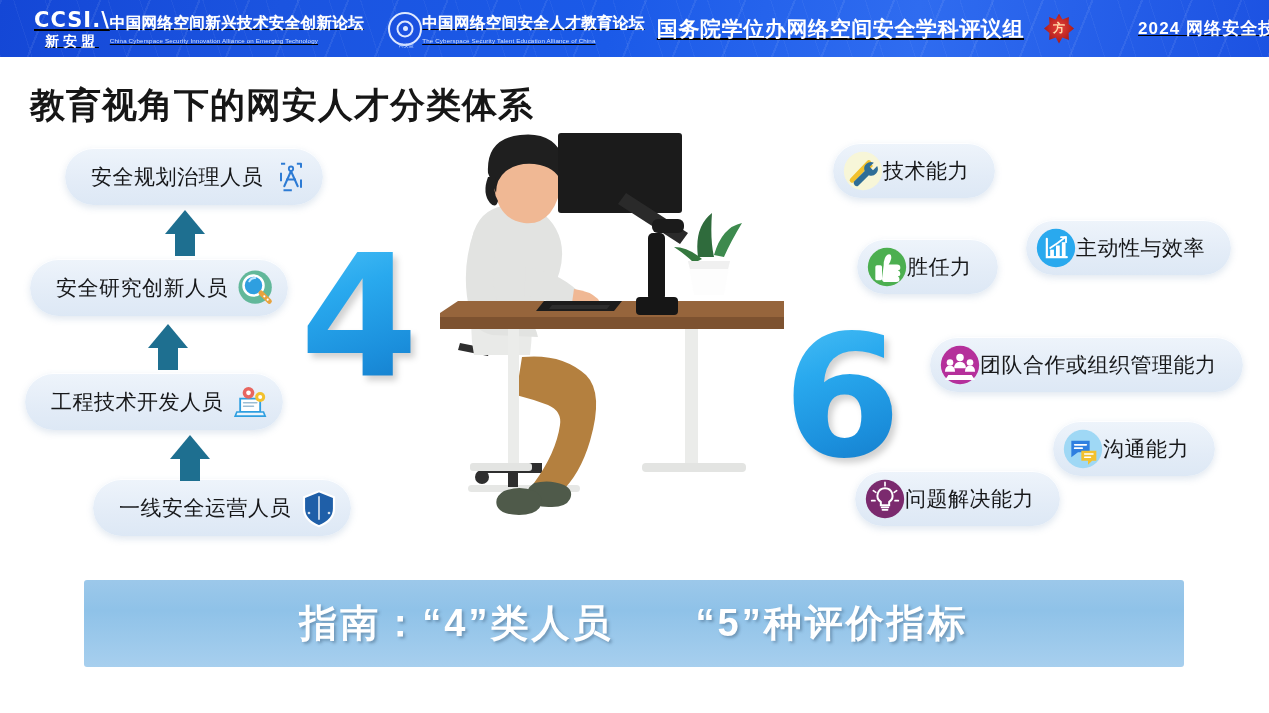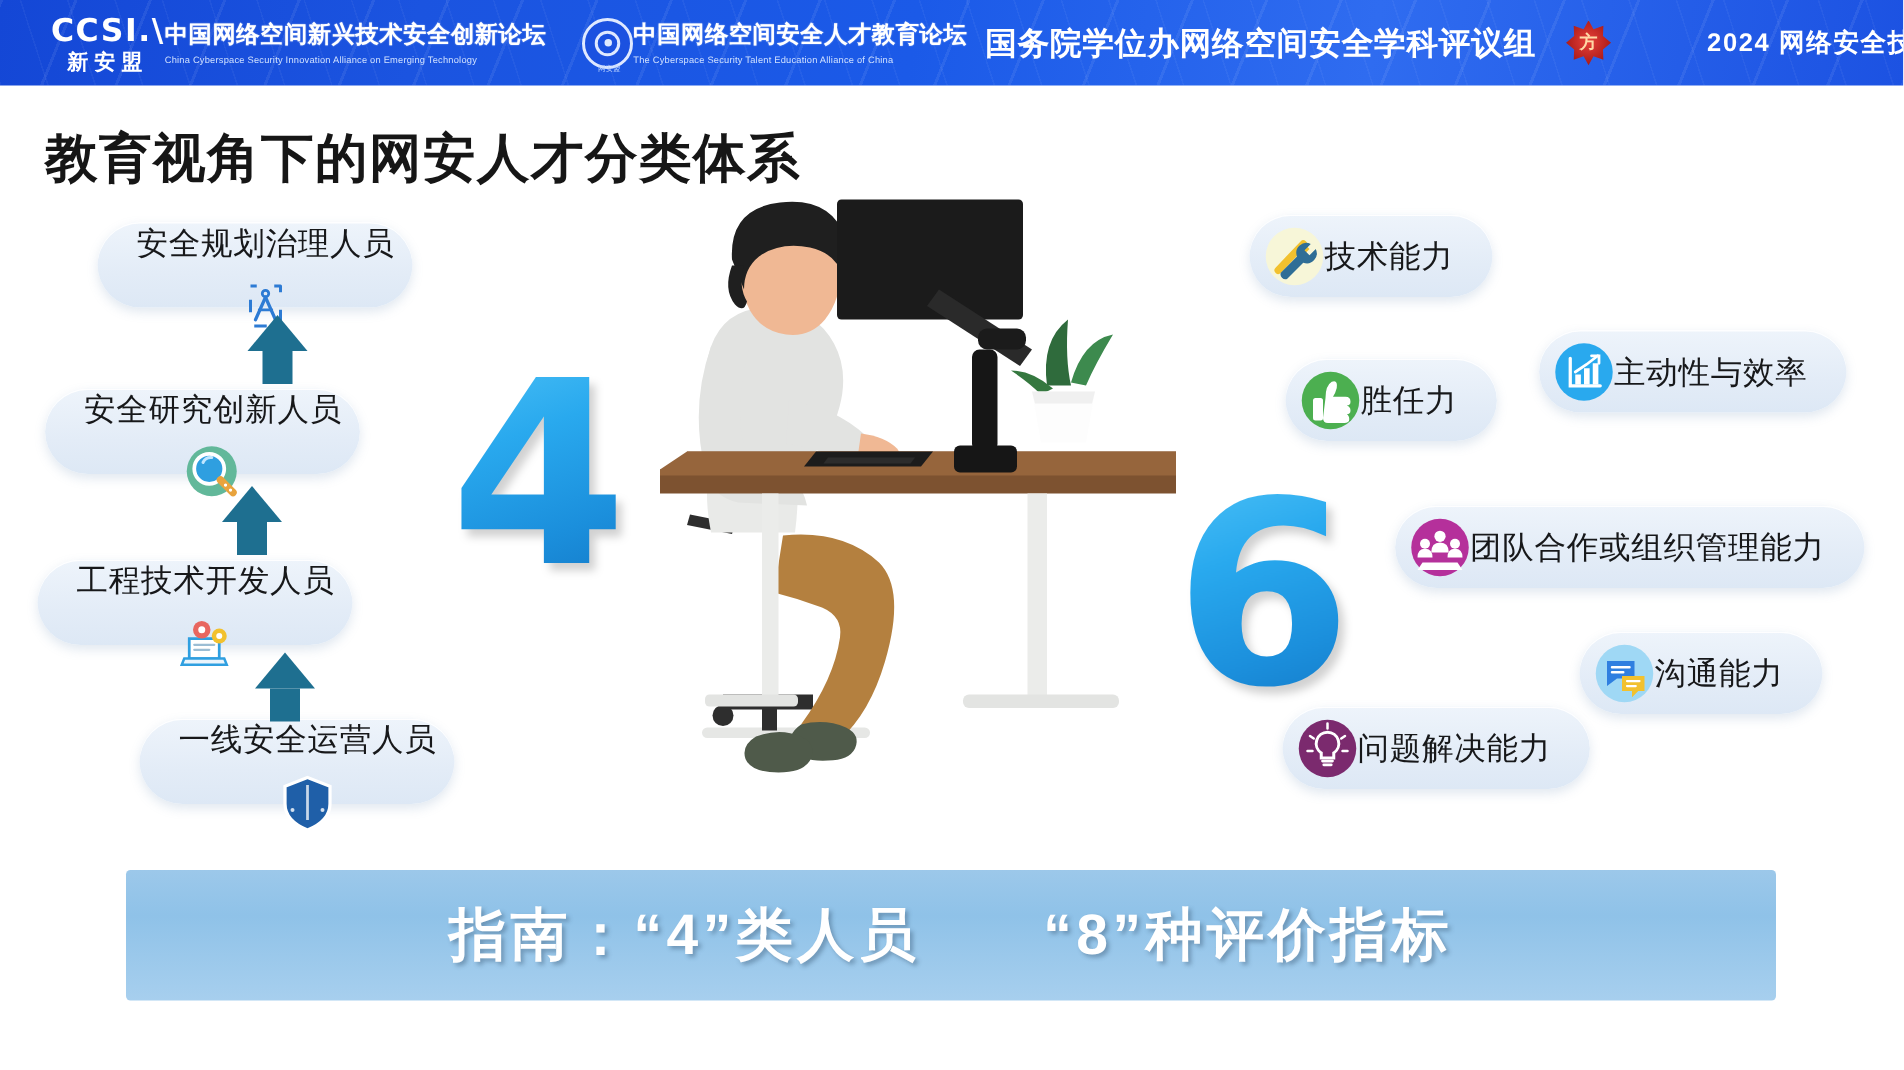--- a/index.html
+++ b/index.html
@@ -3,21 +3,21 @@
 <meta charset="utf-8">
 <style>
   html,body{margin:0;padding:0;background:#fff;}
   body{width:1269px;height:713px;overflow:hidden;
        font-family:"Liberation Sans","DejaVu Sans",sans-serif;}
   .slide{position:relative;width:1269px;height:713px;background:#ffffff;overflow:hidden;}
 
   
   .header{position:absolute;left:0;top:0;width:1269px;height:57px;
           background:linear-gradient(100deg,#1447d6 0%,#1b54e0 22%,#1b5ae8 48%,#2f6cf0 72%,#1c52e2 100%);
-          overflow:hidden;}
+          overflow:hidden;text-decoration:underline;}
   .header:after{content:"";position:absolute;inset:0;
           background:
             repeating-linear-gradient(112deg,rgba(255,255,255,0.07) 0 2px,rgba(255,255,255,0) 2px 46px),
             repeating-linear-gradient(72deg,rgba(255,255,255,0.045) 0 1px,rgba(255,255,255,0) 1px 30px);}
   .header-inner{position:relative;z-index:2;display:flex;align-items:center;height:57px;padding-left:34px;gap:0;}
 
   .cesi-logo{display:flex;flex-direction:column;align-items:center;justify-content:center;line-height:1;}
   .cesi-top{color:#fff;font-size:21px;font-weight:bold;letter-spacing:1px;font-family:"DejaVu Sans",sans-serif;}
   .cesi-bot{color:#fff;font-size:14px;font-weight:bold;letter-spacing:4px;margin-top:3px;}
 
@@ -46,21 +46,21 @@
   .page-title{position:absolute;left:30px;top:82px;font-size:35px;font-weight:bold;color:#161616;
               letter-spacing:1px;}
 
   .pill{position:absolute;display:flex;align-items:center;border-radius:40px;
         background:linear-gradient(180deg,#eef4fb 0%,#e3ecf7 60%,#dde8f5 100%);
         box-shadow:0 3px 7px rgba(120,150,185,.22), inset 0 1px 0 rgba(255,255,255,.9);
         white-space:nowrap;}
   .pill .ptxt{font-size:21px;color:#17181a;font-weight:500;letter-spacing:.5px;}
 
   
-  .pill-l{height:57px;padding:0 12px 0 26px;gap:8px;flex-direction:column;}
+  .pill-l{height:57px;padding:0 12px 0 26px;gap:8px;}
   .pill-r{height:55px;padding:0 26px 0 10px;}
 
   .ico{width:40px;height:40px;flex:none;position:relative;border-radius:50%;}
   .ico svg{display:block;width:100%;height:100%;}
 
   .arrow{position:absolute;width:0;height:0;}
   .arrow .stem{position:absolute;background:#1e6f90;}
   .arrow .head{position:absolute;width:0;height:0;border-left:20px solid transparent;
                border-right:20px solid transparent;border-bottom:24px solid #1e6f90;}
 
@@ -333,16 +333,16 @@
         <circle cx="24" cy="24" r="23" fill="#7b2a6e"></circle>
         <path d="M24 11 a9 9 0 0 0 -5 16.5 v4 h10 v-4 A9 9 0 0 0 24 11z" fill="none" stroke="#ffffff" stroke-width="2.4"></path>
         <path d="M20 34 h8 M21 37 h6" stroke="#ffffff" stroke-width="2.2" stroke-linecap="round"></path>
         <path d="M24 4 v4 M10 14 l3 2 M38 14 l-3 2 M8 26 h4 M36 26 h4" stroke="#ffffff" stroke-width="2" stroke-linecap="round"></path>
       </svg>
     </span>
     <span class="ptxt">问题解决能力</span>
   </div>
 
   <div class="banner">
-    <div class="banner-txt">指南：“4”类人员　　“8”种评价指标</div>
+    <div class="banner-txt">指南：“4”类人员　　“5”种评价指标</div>
   </div>
 
 </div>
 
 </body></html>

